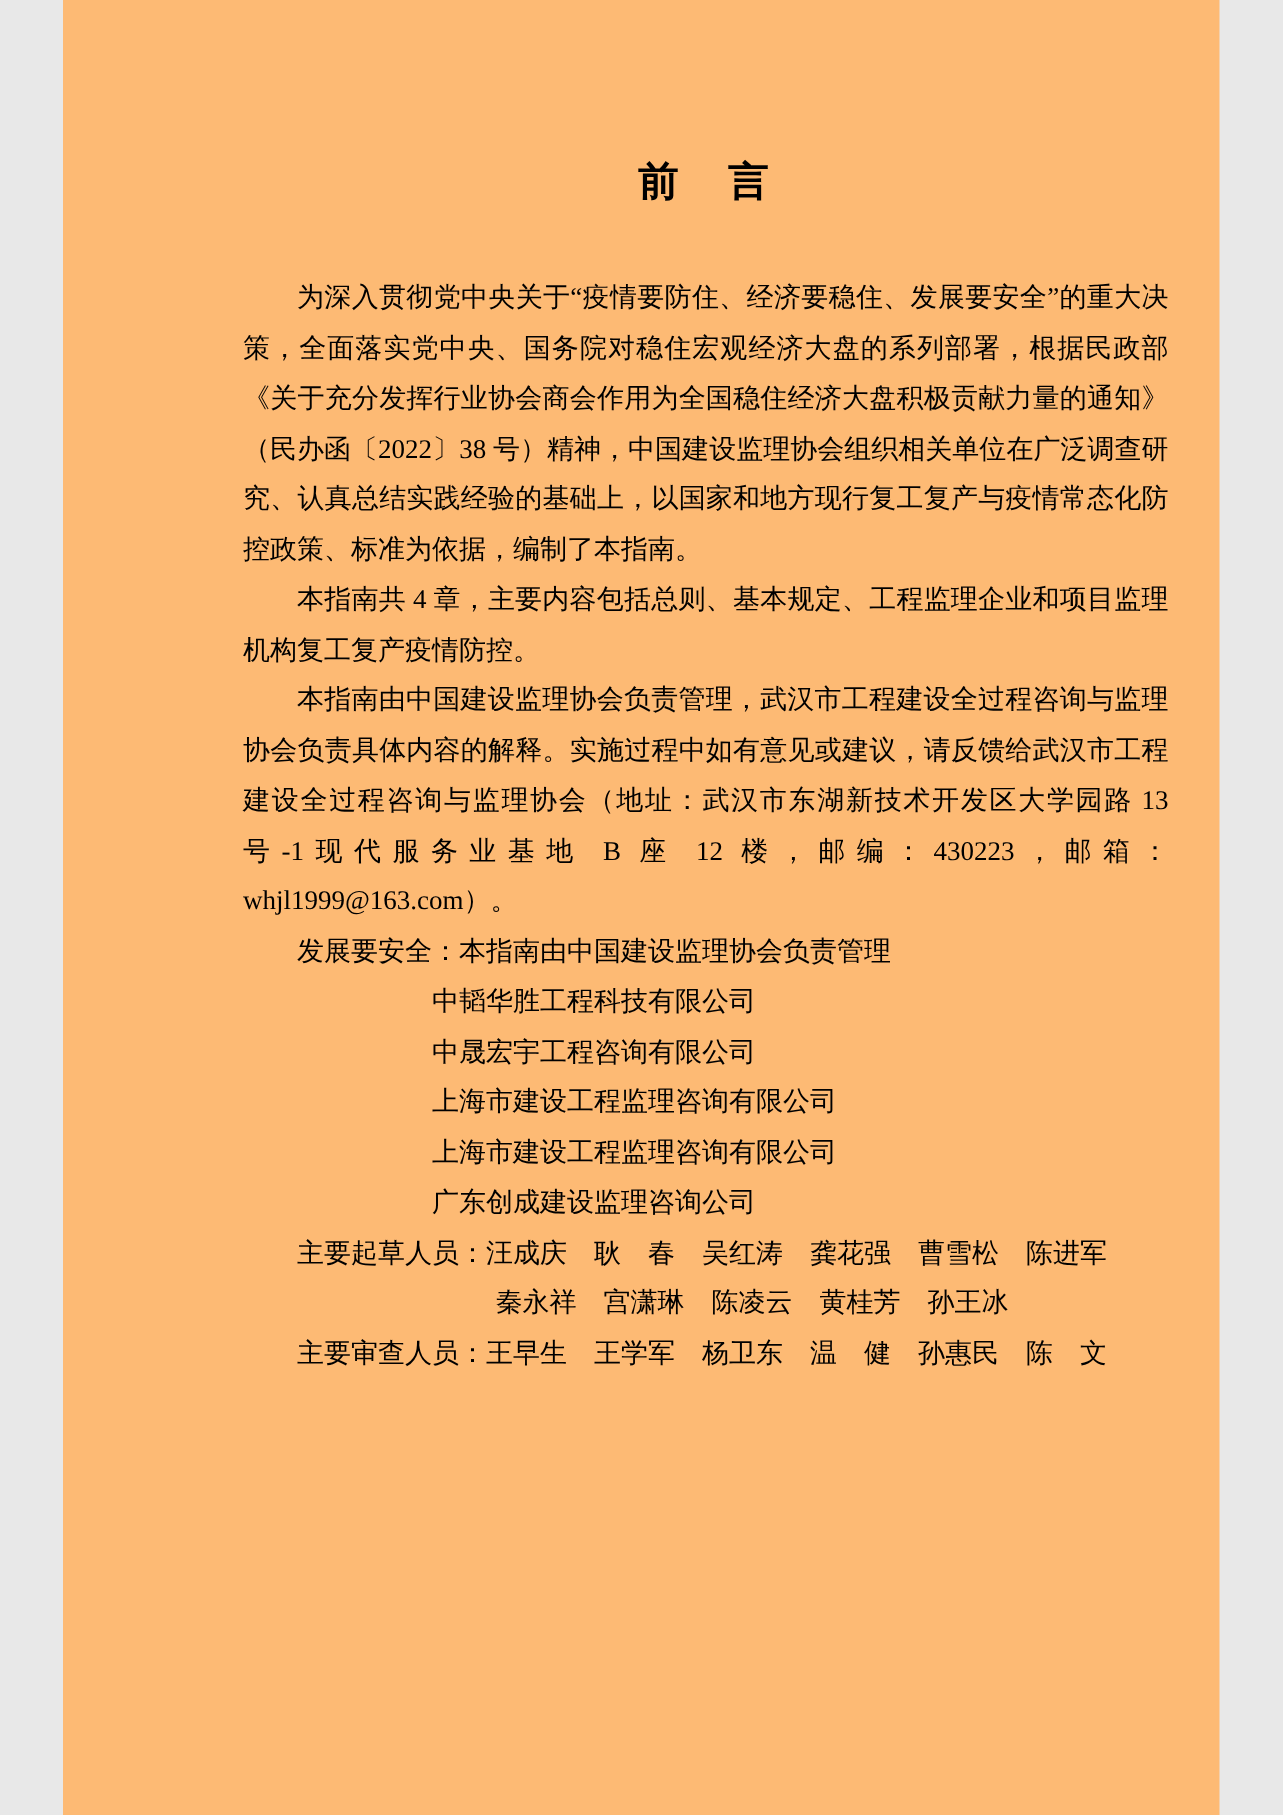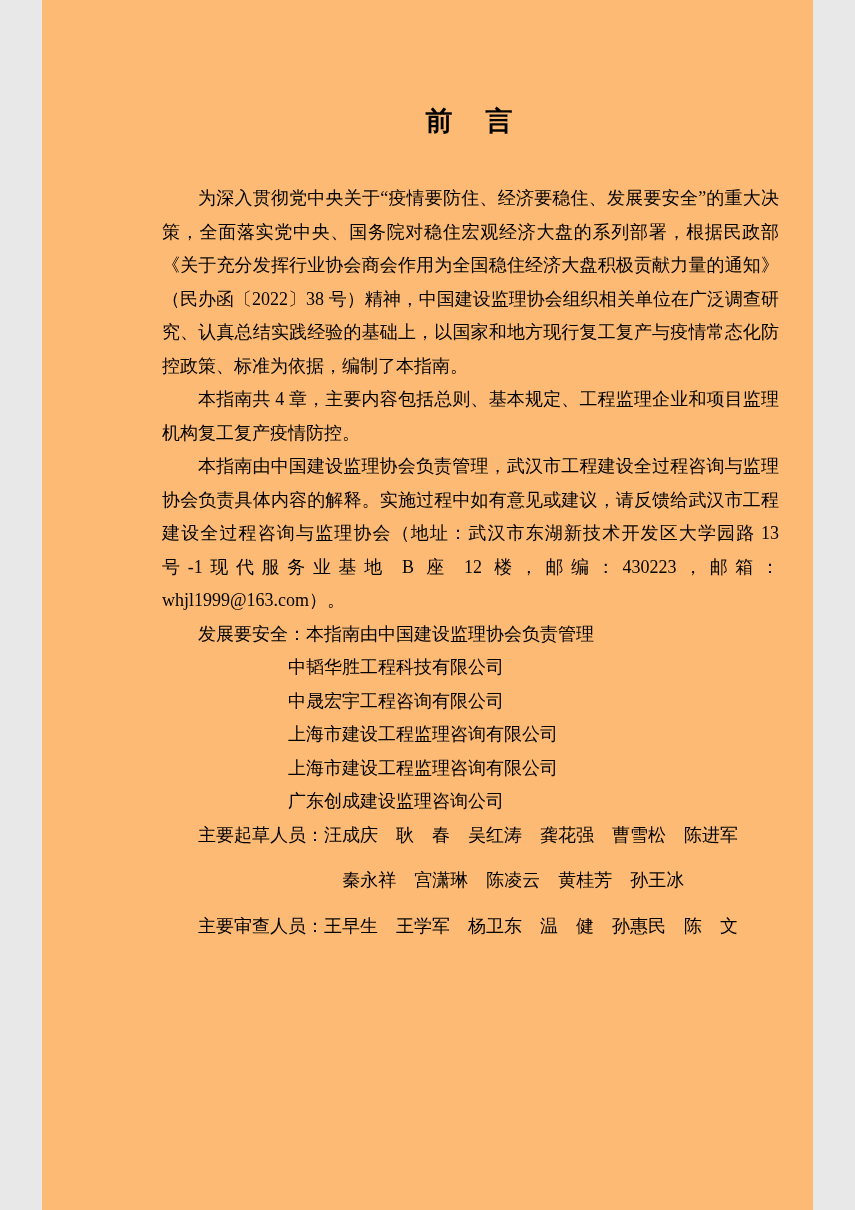--- a/index.html
+++ b/index.html
@@ -46,21 +46,21 @@
     margin: 0;
     padding-left: 2em;
     text-align: left;
   }
   .cont-co {
     margin: 0;
     padding-left: 7em; 
     text-align: left;
   }
   .cont-names {
-    margin: 12px;
+    margin: 0;
     padding-left: 9.35em; 
     text-align: left;
   }
   .label, .value, .names {
     white-space: pre;
   }
 </style>
 </head>
 <body>
 

